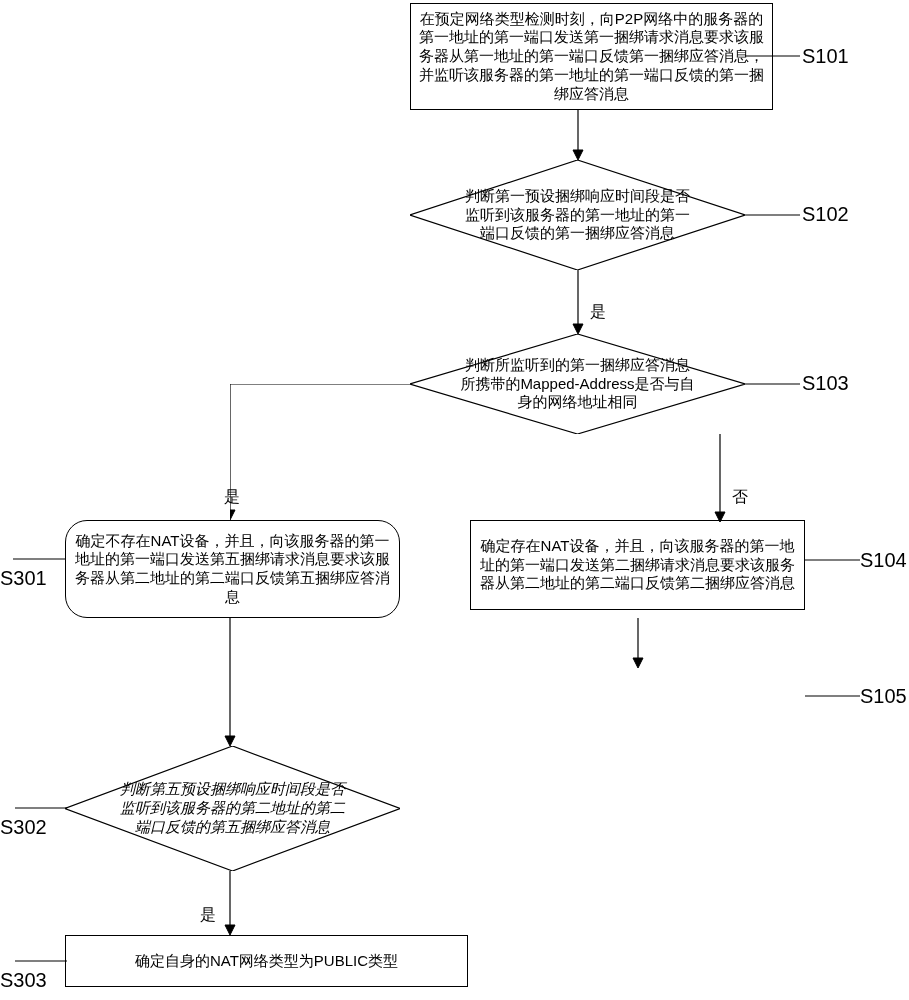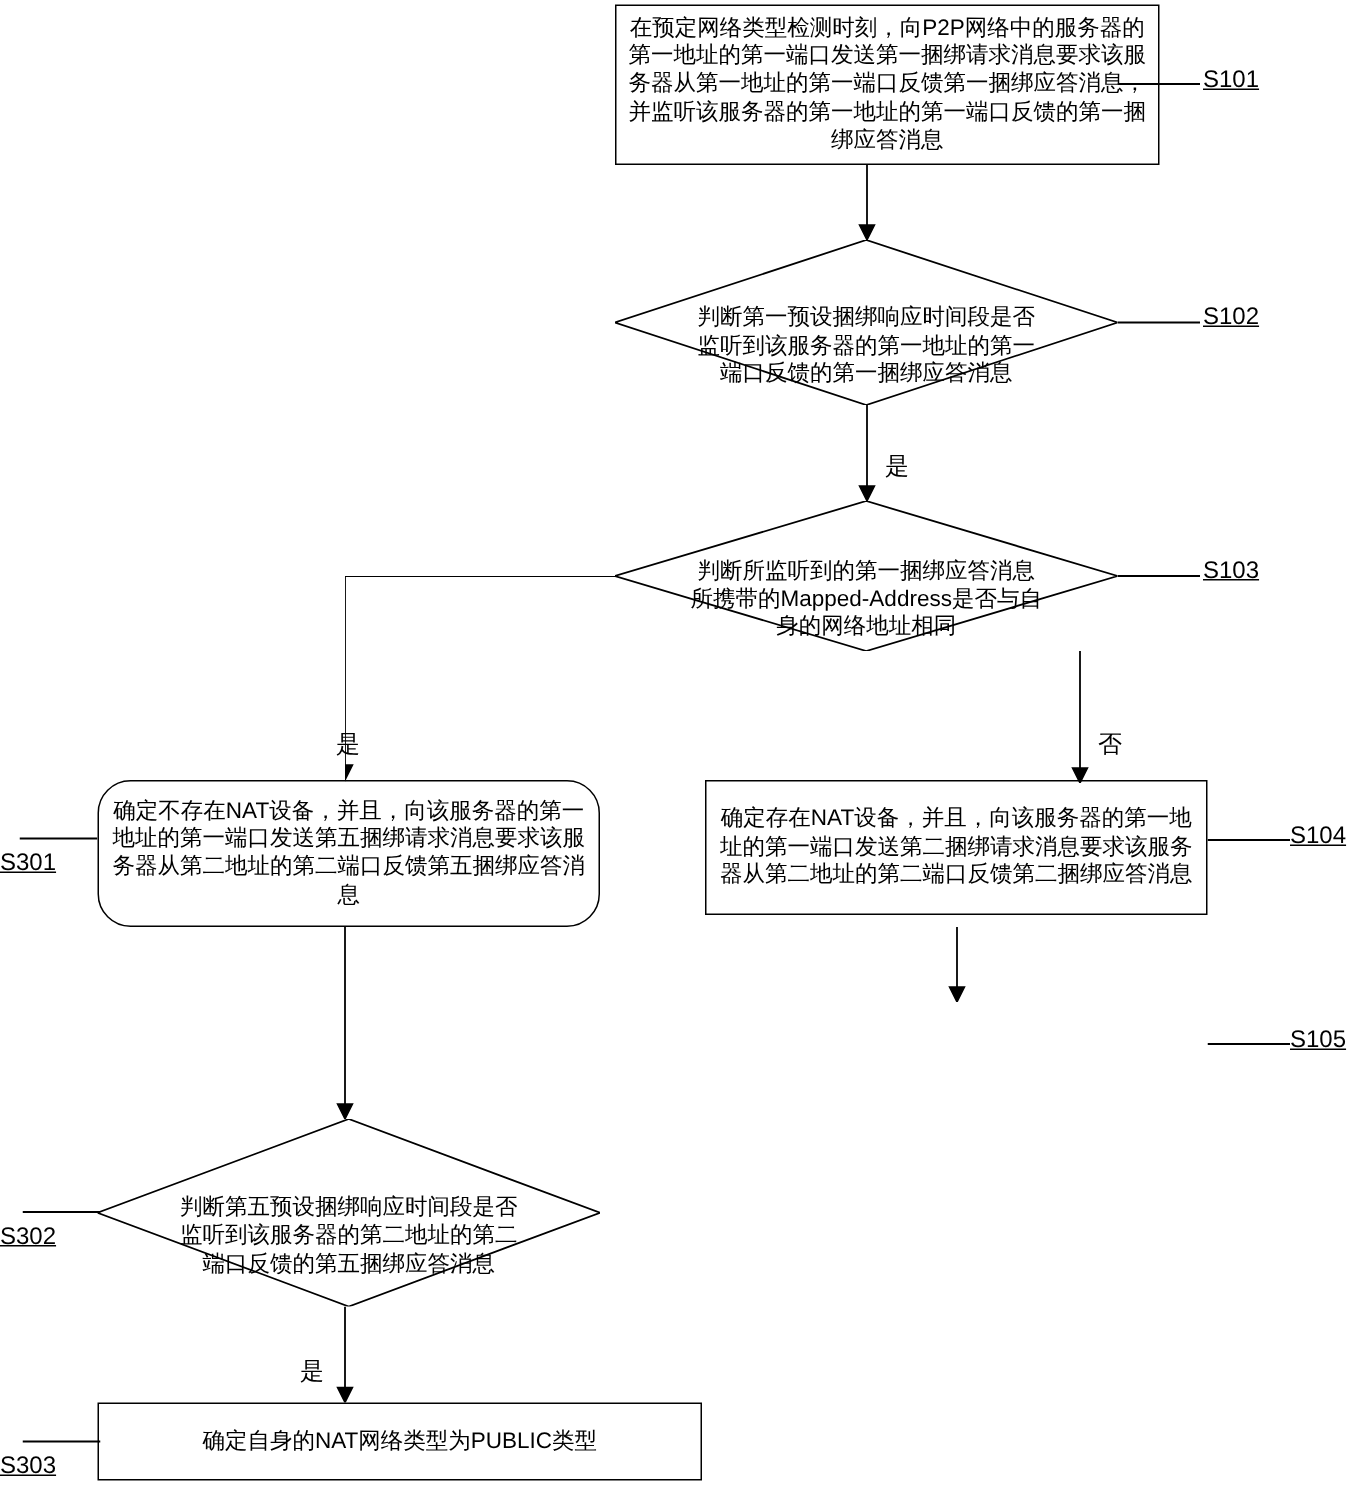--- a/index.html
+++ b/index.html
@@ -21,43 +21,42 @@
     padding: 4px 6px;
     text-align: center;
     line-height: 1.25;
     box-sizing: border-box;
     display: flex;
     align-items: center;
     justify-content: center;
   }
   .label {
     position: absolute;
-    font-size: 16px;
+    font-size: 20px;
     line-height: 1;
     text-align: right;
-    text-decoration: underline;
   }
   .edge-label {
     position: absolute;
     font-size: 16px;
     line-height: 1;
     text-align: center;
   }
   .diamond {
     position: absolute;
   }
   .diamond svg {
     position: absolute;
     left: 0;
     top: 0;
   }
   .diamond .text {
     position: absolute;
     left: 0;
-    top: 16px;
+    top: 0;
     width: 100%;
     height: 100%;
     display: flex;
     align-items: center;
     justify-content: flex-end;
     text-align: center;
     padding: 0 50px;
     box-sizing: border-box;
     line-height: 1.25;
   }
@@ -160,21 +159,21 @@
   <svg class="arrow" style="left:805px; top:690px; width:55px; height:12px;">
     <line x1="0" y1="6" x2="55" y2="6"></line>
   </svg>
   <div class="label" style="left:860px; top:686px;">S105</div>
 
   <svg class="arrow" style="left:222px; top:618px; width:16px; height:128px;">
     <line x1="8" y1="0" x2="8" y2="120"></line>
     <polygon points="8,128 3,118 13,118"></polygon>
   </svg>
 
-  <div class="diamond" style="left:65px; top:746px; width:335px; height:125px;">
+  <div class="diamond" style="left:65px; top:746px; width:335px; height:125px;font-style:italic;">
     <svg width="335" height="125" viewBox="0 0 335 125">
       <polygon points="167.5,0 335,62.5 167.5,125 0,62.5" fill="none" stroke="#000" stroke-width="1.2"></polygon>
     </svg>
     <div class="text">
         <span>判断第五预设捆绑响应时间段是否监听到该服务器的第二地址的第二端口反馈的第五捆绑应答消息</span>
       </div>
   </div>
   <svg class="arrow" style="left:15px; top:802px; width:52px; height:12px;">
     <line x1="0" y1="6" x2="52" y2="6"></line>
   </svg>

